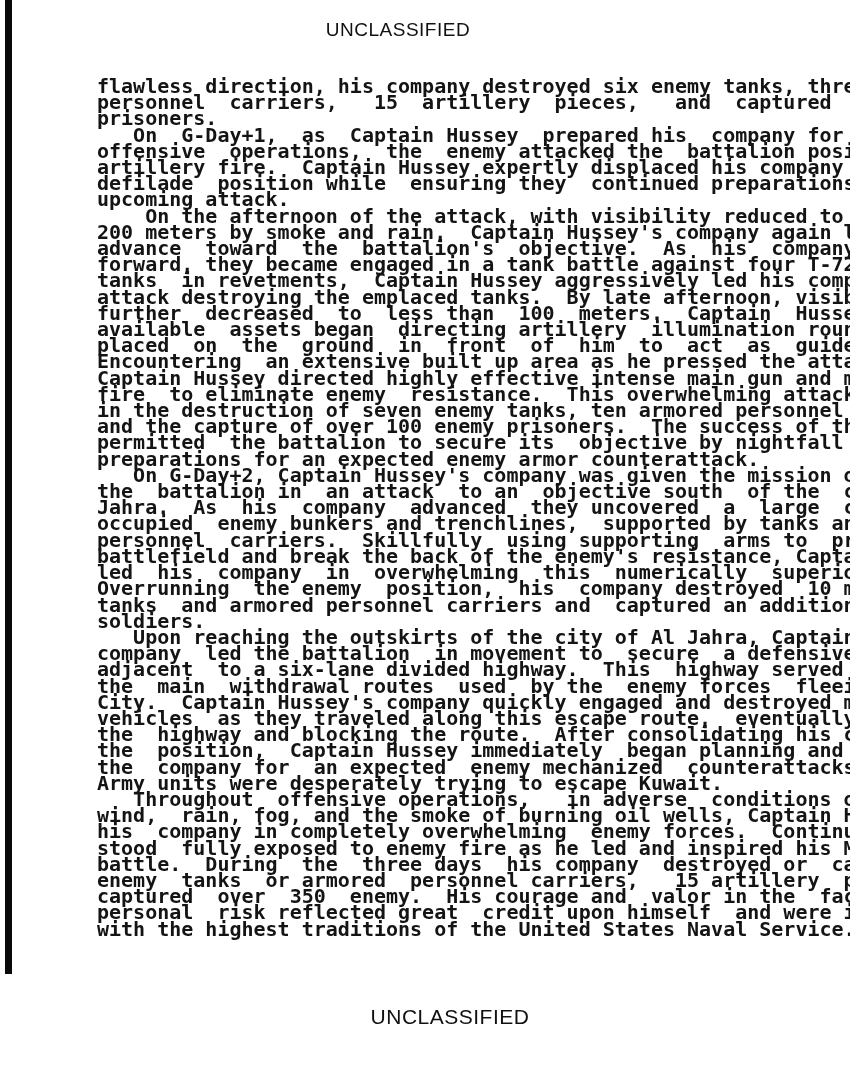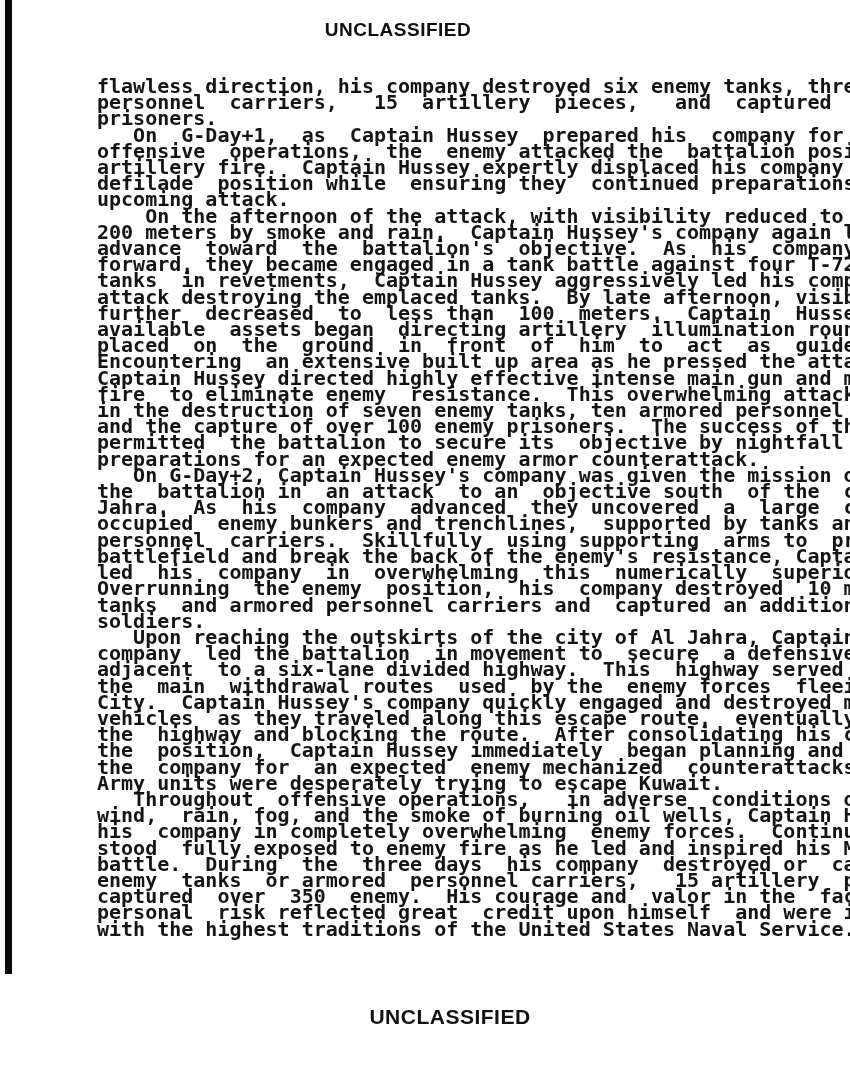--- a/index.html
+++ b/index.html
@@ -20,21 +20,21 @@
     left: 5px;
     top: 0;
     width: 7px;
     height: 974px;
     background: #0a0a0a;
   }
   .classification {
     position: absolute;
     transform: translateX(-50%);
     font-family: "Liberation Sans", sans-serif;
-    font-weight: 700;
+    font-weight: 400;
     color: #111111;
     letter-spacing: 0.5px;
     white-space: nowrap;
   }
   .classification.top {
     left: 398px;
     top: 19px;
     font-size: 19px;
   }
   .classification.bottom {

